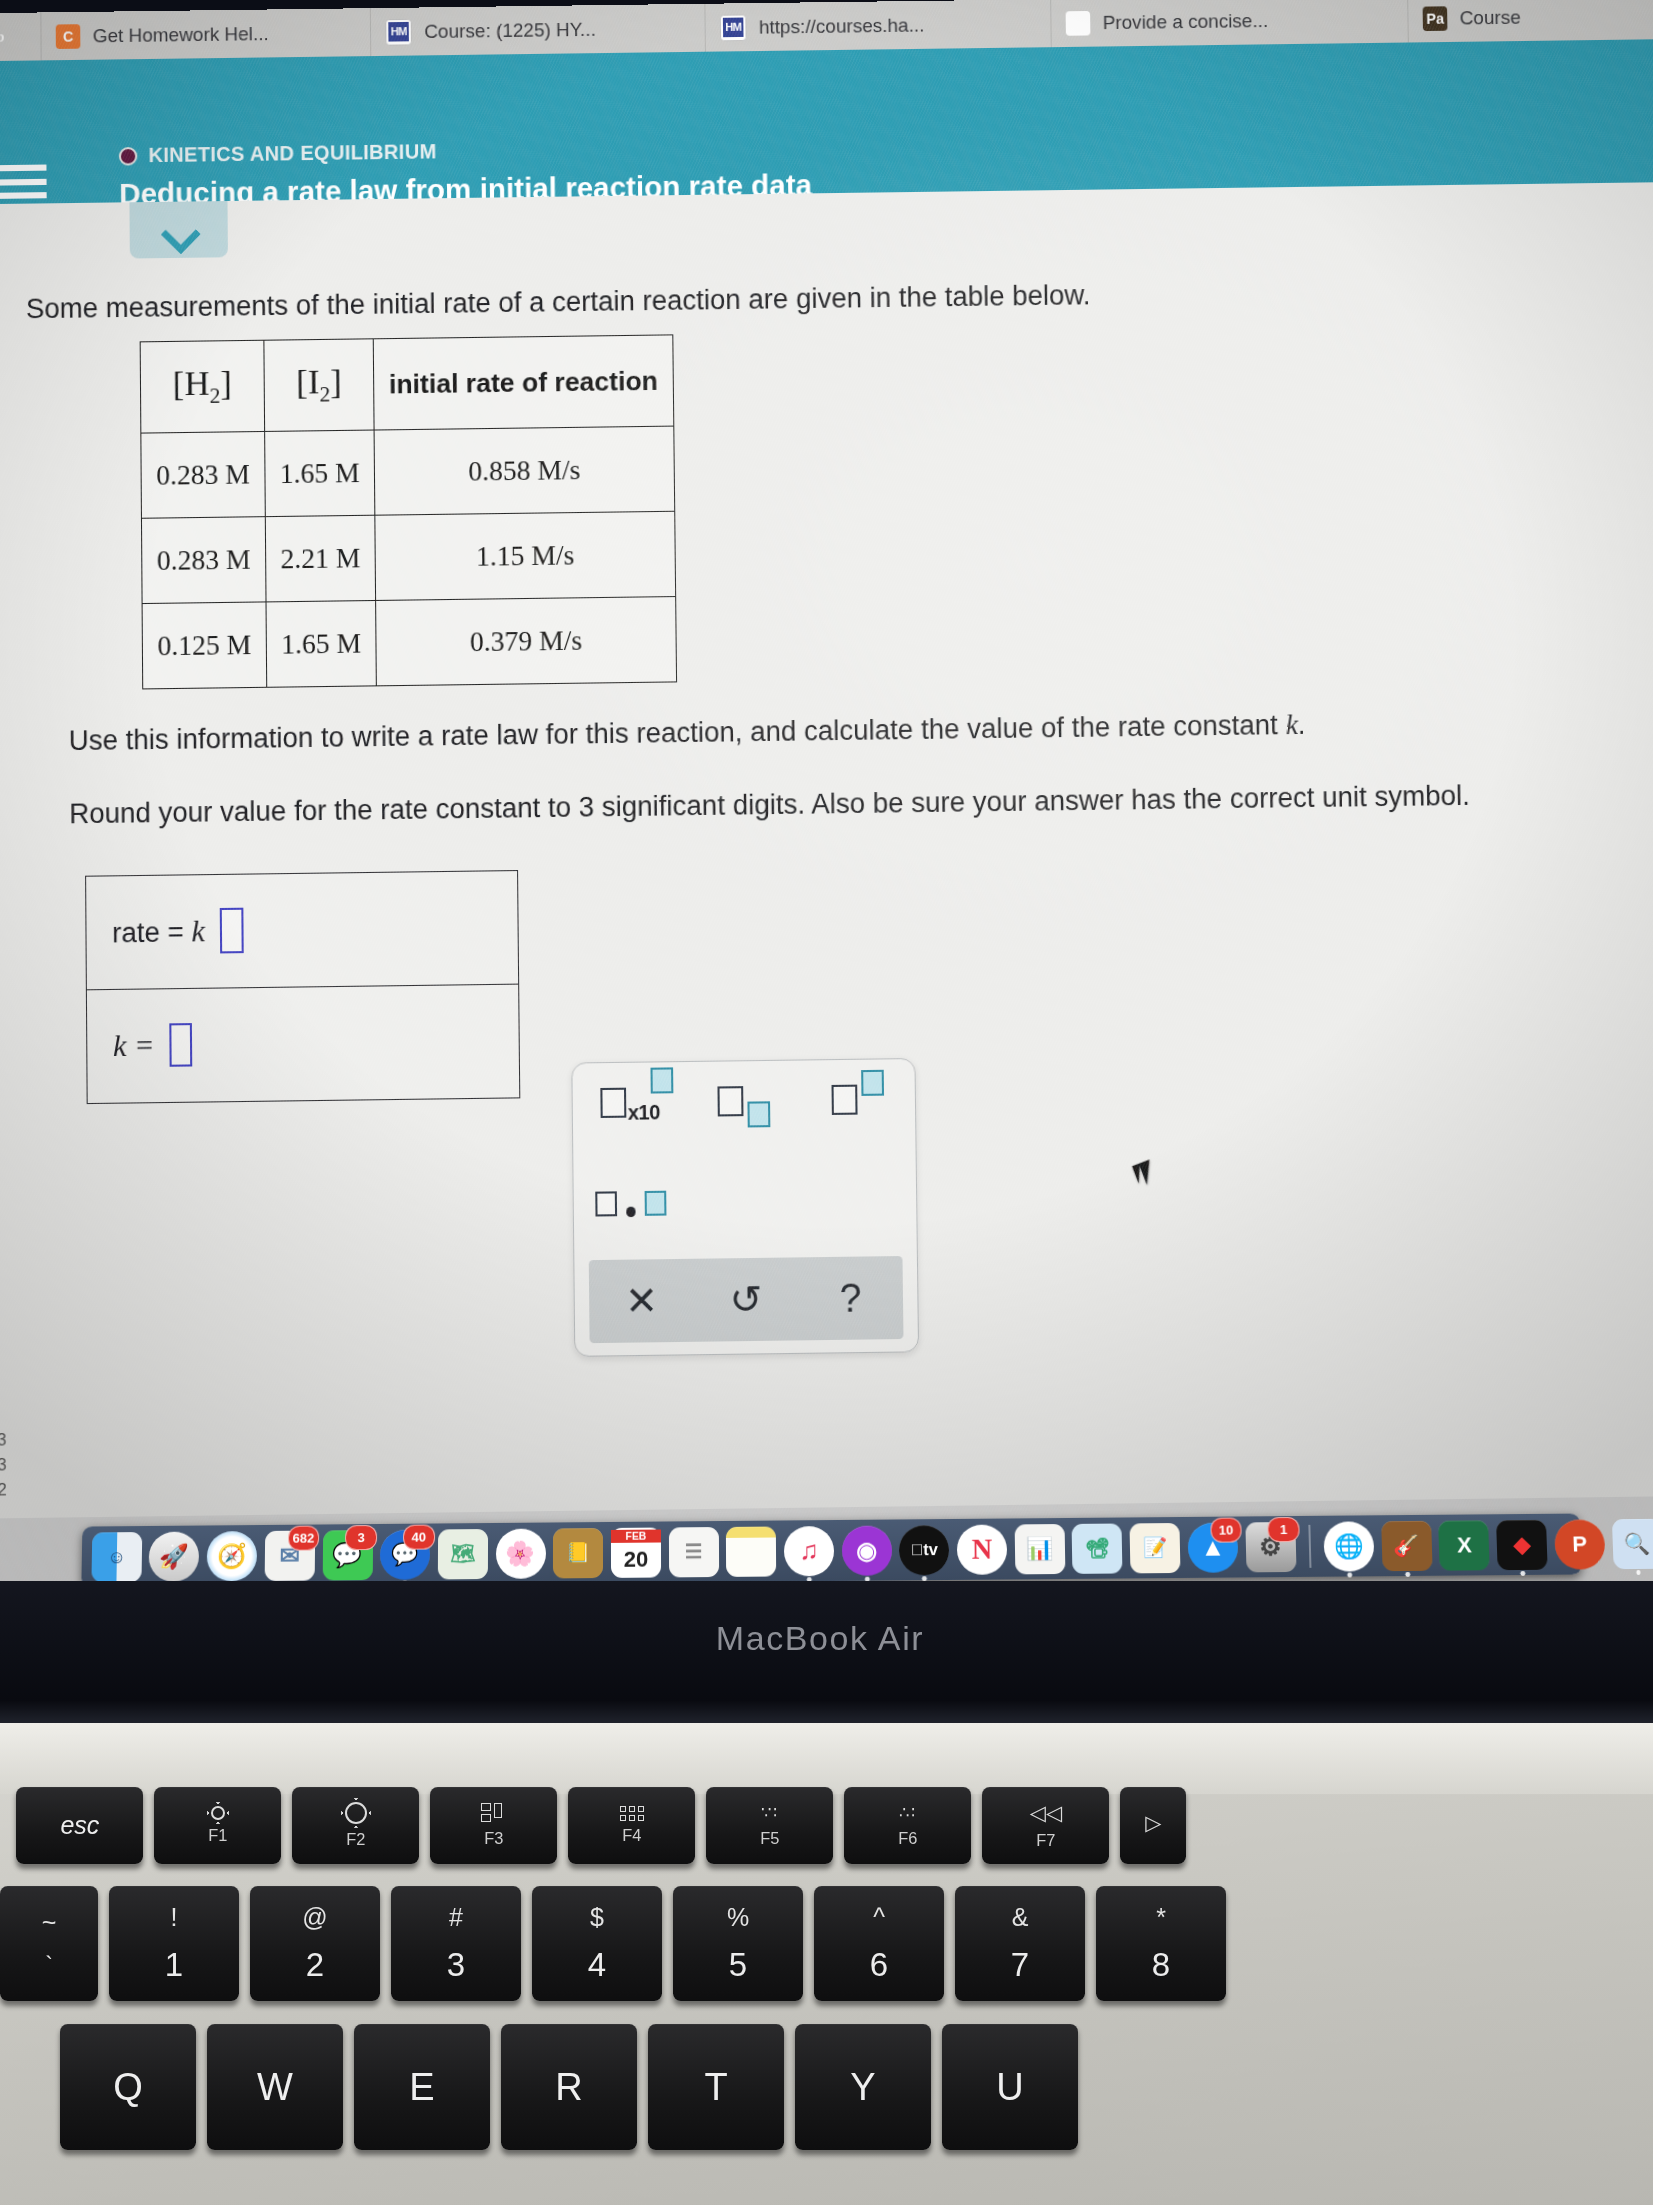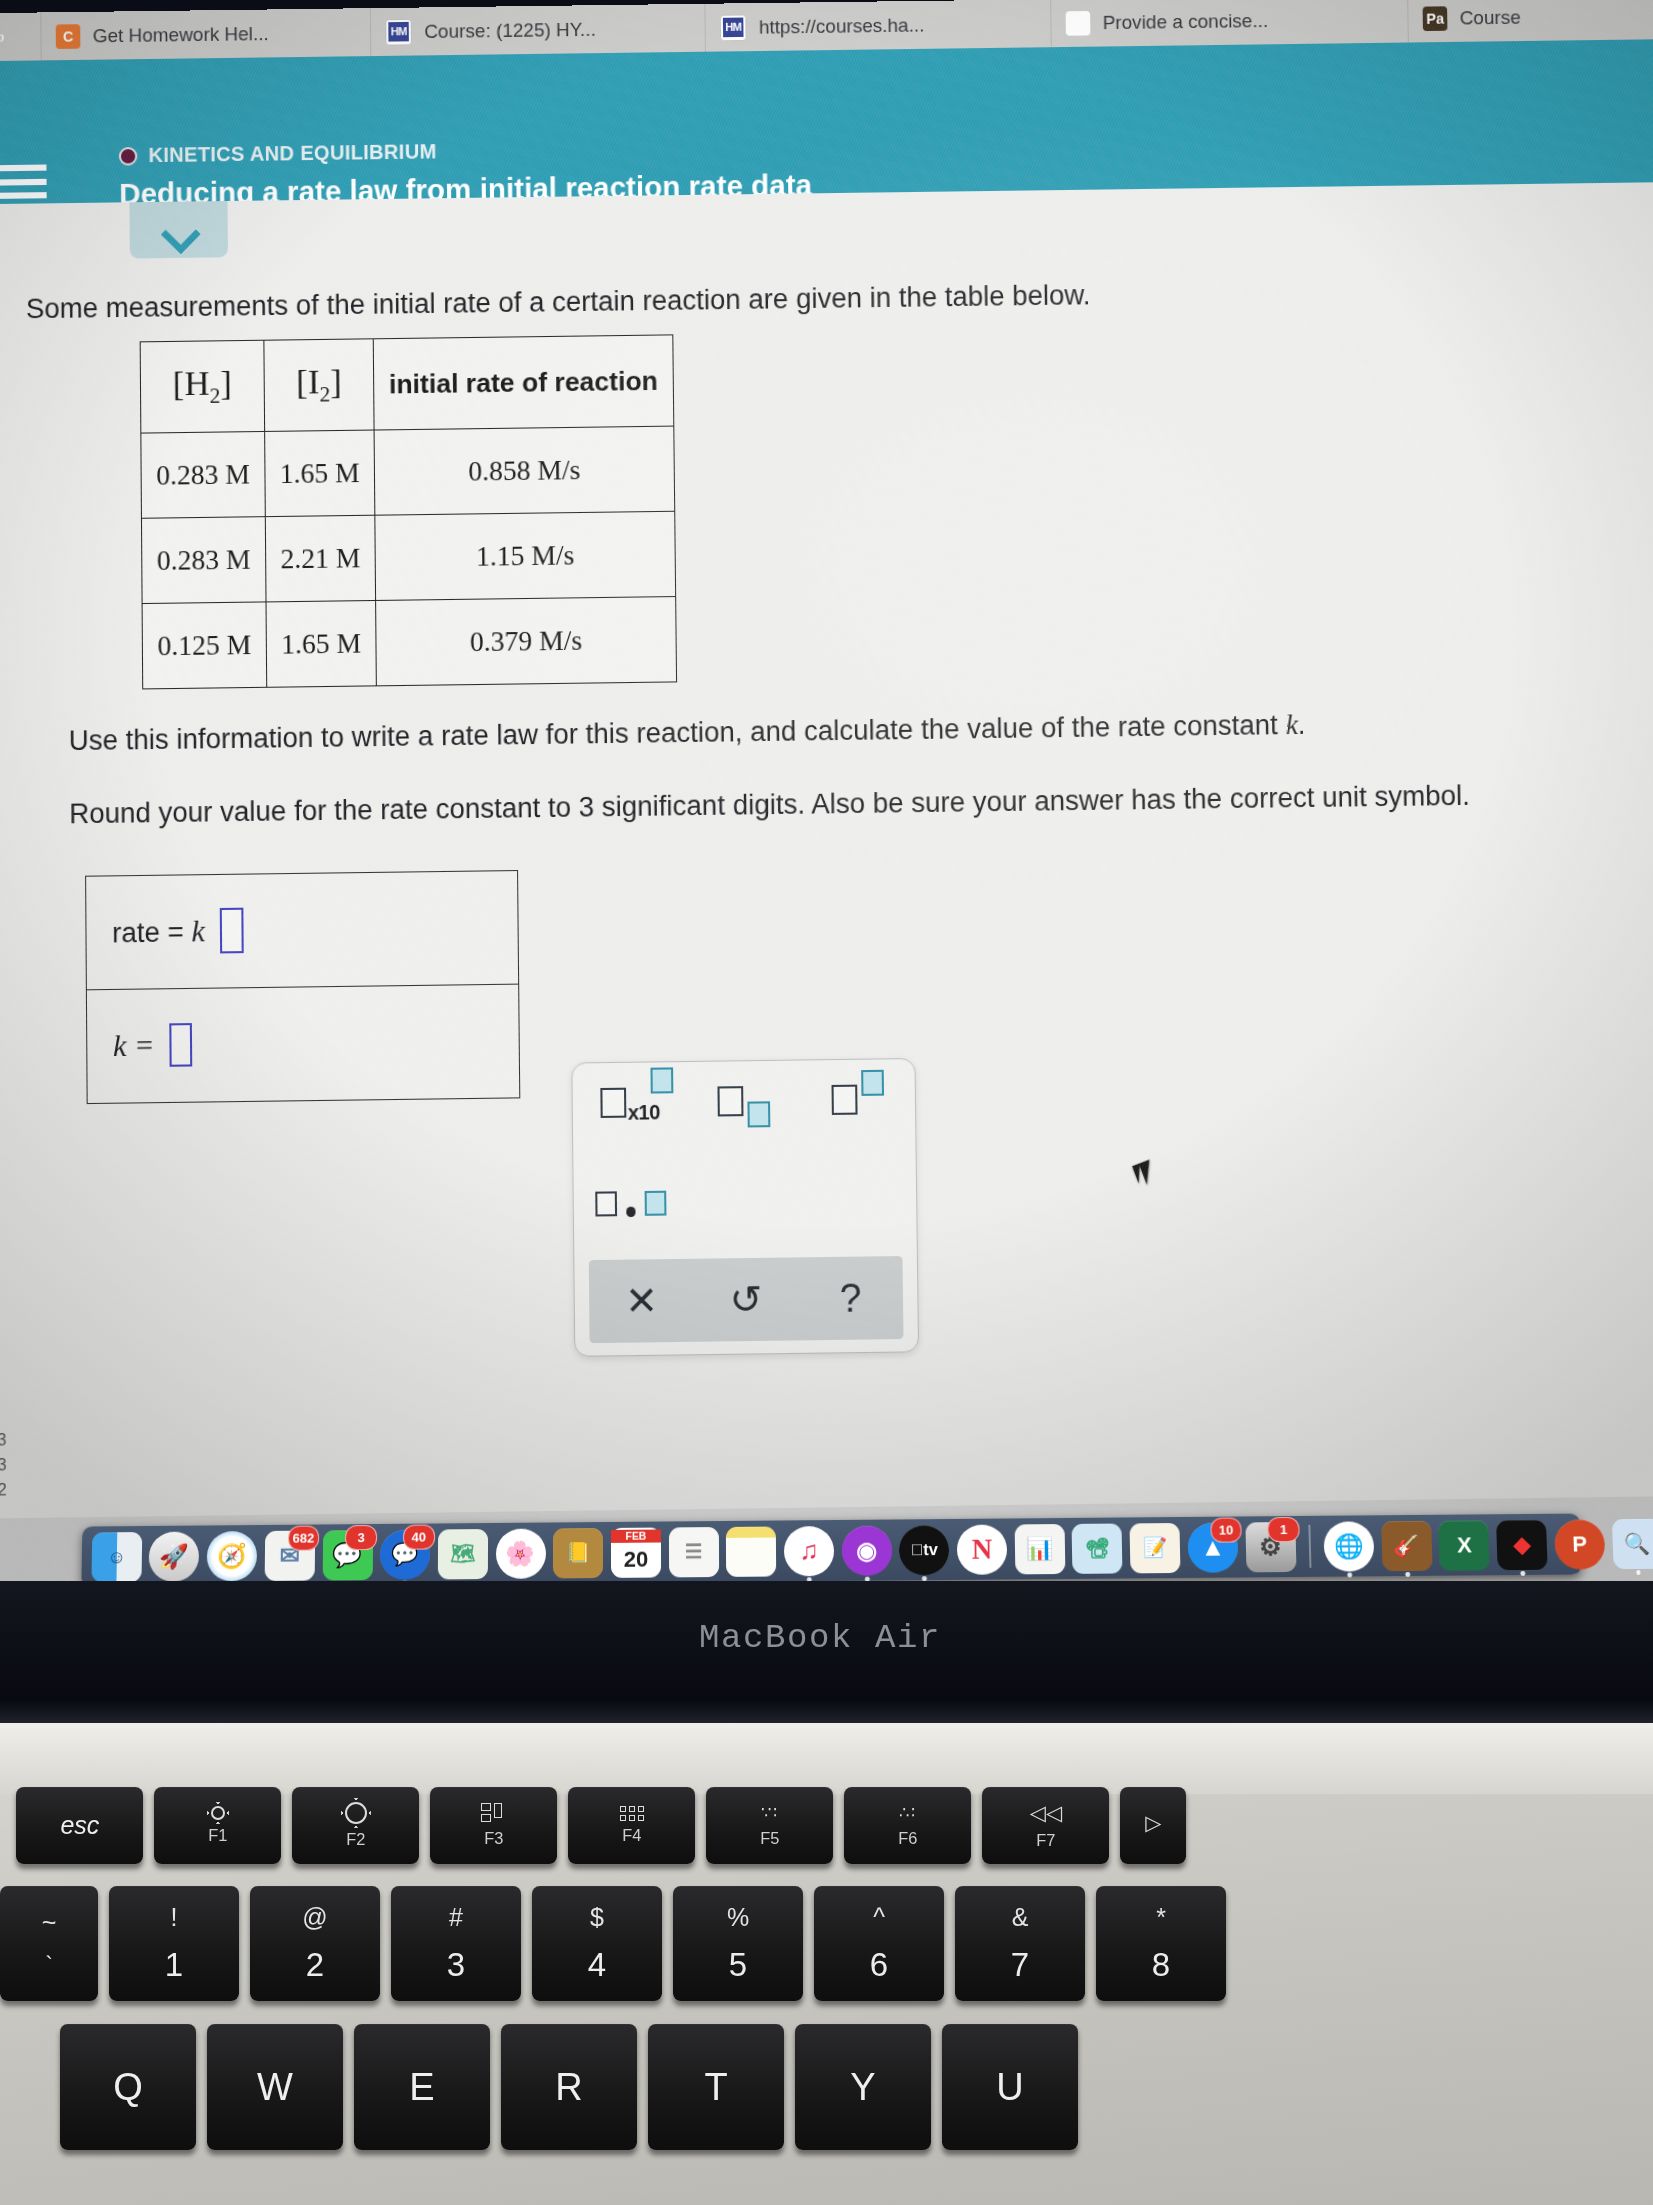--- a/index.html
+++ b/index.html
@@ -201,21 +201,21 @@
   .dsep{width:2.2px;height:43px;background:rgba(255,255,255,.35);margin:0 5.5px;flex:0 0 2.2px;}
   .running{position:absolute;left:50%;bottom:-6.6px;width:4.9px;height:4.9px;border-radius:50%;background:rgba(255,255,255,.85);transform:translateX(-50%);}
 
   
   .bezel-bottom{
     position:absolute;left:0;top:1581px;width:1654px;height:120px;
     background:linear-gradient(180deg,#14161f 0%,#0d0f16 60%,#090a10 100%);
   }
   .macbook-label{
     position:absolute;left:0;top:1619px;width:1640px;text-align:center;
-    color:#8d8f96;font-size:34px;letter-spacing:1.6px;font-weight:500;font-family:Liberation Mono, monospace;
+    color:#8d8f96;font-size:34px;letter-spacing:1.6px;font-weight:500;
   }
   .hinge{
     position:absolute;left:0;top:1701px;width:1654px;height:49px;
     background:linear-gradient(180deg,#0a0b11,#1d2029 40%,#3d3f47 100%);
   }
   .deck{
     position:absolute;left:-33px;top:1723px;width:1723px;height:492px;
     background:linear-gradient(175deg,#d9d8d3 0%,#cfcec8 22%,#c4c3bd 55%,#b7b6b0 100%);
     transform:perspective(1313px) rotateX(4deg);
     transform-origin:50% 0%;

